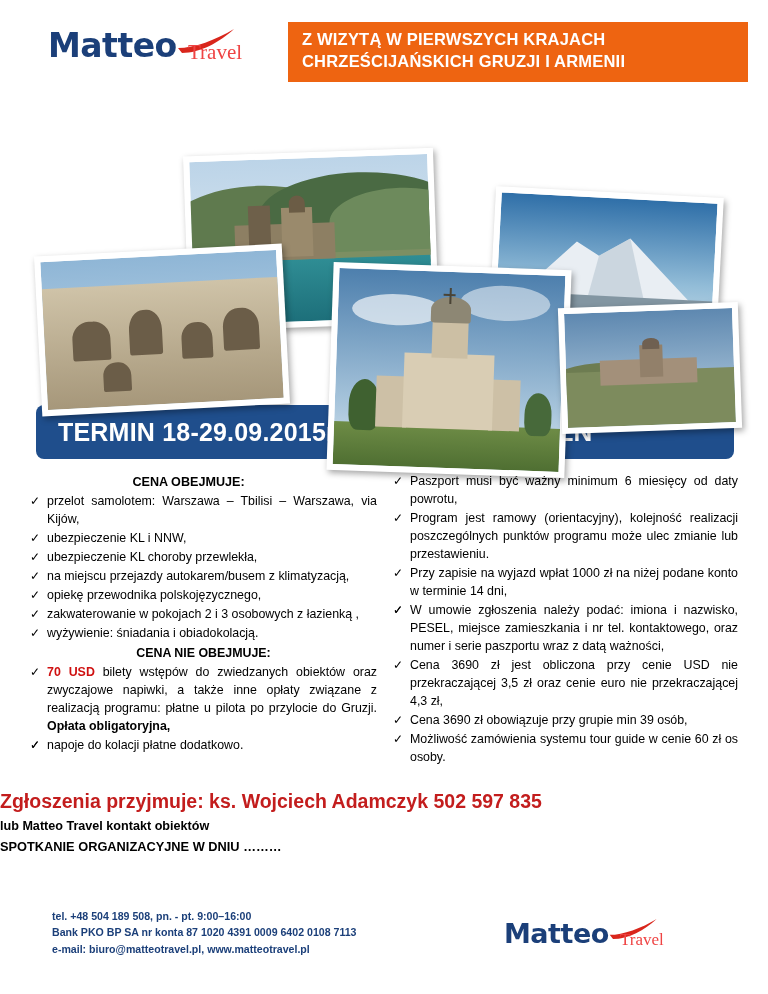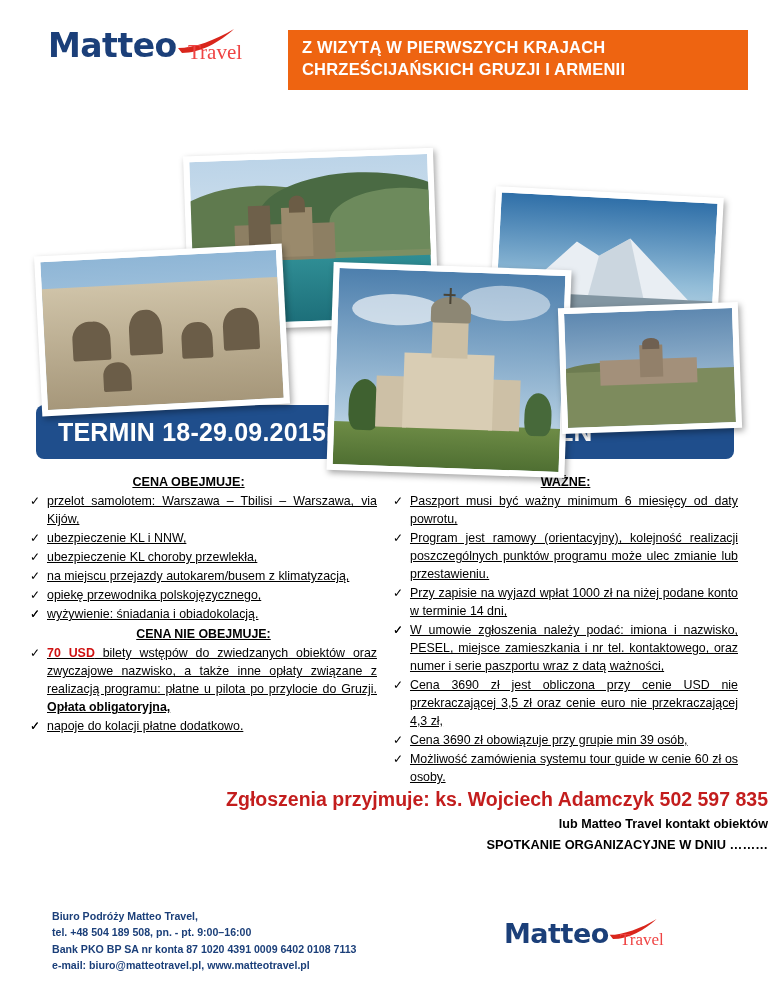--- a/index.html
+++ b/index.html
@@ -50,21 +50,21 @@
     left: 140px;
     top: 18px;
     font-size: 21px;
     color: #ef4444;
     font-family: "Liberation Serif", serif;
     font-style: normal;
   }
   .title-bar {
     position: absolute;
     left: 288px;
-    top: 30px;
+    top: 22px;
     width: 460px;
     background: #ee6411;
     color: #ffffff;
     padding: 7px 16px 9px 14px;
     box-sizing: border-box;
   }
   .title-bar .line {
     font-size: 16.5px;
     font-weight: bold;
     letter-spacing: 0.2px;
@@ -175,21 +175,20 @@
     font-weight: bold;
     margin-left: 12px;
   }
 
   
   .columns {
     display: flex;
     margin: 14px 30px 0 30px;
     font-size: 12.4px;
     line-height: 1.45;
-    text-decoration: underline;
   }
   .col-left { width: 350px; padding-right: 10px; }
   .col-right { width: 348px; padding-left: 6px; }
   .col-head {
     text-align: center;
     font-weight: bold;
     font-size: 12.6px;
     margin-bottom: 2px;
   }
   .col-head.left-head { margin-left: -30px; }
@@ -214,21 +213,22 @@
   .sub-head {
     font-weight: bold;
     text-align: center;
     margin: 2px 0 1px 0;
   }
   .usd { color: #cf1111; font-weight: bold; }
   .b { font-weight: bold; }
 
   
   .cta {
-    text-align: right;
+    text-align: left;
+    margin-top: 22px;
   }
   .cta .main {
     color: #c31d1d;
     font-weight: bold;
     font-size: 19.5px;
   }
   .cta .sub1 {
     font-size: 12.6px;
     font-weight: bold;
     margin-top: 6px;
@@ -363,37 +363,36 @@
 <div class="columns">
 
   <div class="col-left">
     <div class="col-head left-head">CENA OBEJMUJE:</div>
     <ul class="checks">
       <li><span class="tick">✓</span><span>przelot samolotem: Warszawa – Tbilisi – Warszawa, via Kijów,</span></li>
       <li><span class="tick">✓</span><span>ubezpieczenie KL i NNW,</span></li>
       <li><span class="tick">✓</span><span>ubezpieczenie KL choroby przewlekła,</span></li>
       <li><span class="tick">✓</span><span>na miejscu przejazdy autokarem/busem z klimatyzacją,</span></li>
       <li><span class="tick">✓</span><span>opiekę przewodnika polskojęzycznego,</span></li>
-      <li><span class="tick">✓</span></li>
+      <li><span class="tick">✓</span><span>zakwaterowanie w pokojach 2 i 3 osobowych z łazienką ,</span></li>
       <li><span class="tick">✓</span><span>wyżywienie: śniadania i obiadokolacją.</span></li>
     </ul>
 
     <div class="sub-head">CENA NIE OBEJMUJE:</div>
     <ul class="checks">
       <li>
         <span class="tick">✓</span>
-        <span class="usd">70 USD</span><span> bilety wstępów do zwiedzanych obiektów oraz zwyczajowe nazwisko, a także inne opłaty związane z realizacją programu: płatne u pilota po przylocie do Gruzji. </span><span class="b">Opłata obligatoryjna,</span>
+        <span class="usd">70 USD</span><span> bilety wstępów do zwiedzanych obiektów oraz zwyczajowe napiwki, a także inne opłaty związane z realizacją programu: płatne u pilota po przylocie do Gruzji. </span><span class="b">Opłata obligatoryjna,</span>
       </li>
       <li><span class="tick">✓</span></li>
       <li><span class="tick">✓</span><span>napoje do kolacji płatne dodatkowo.</span></li>
     </ul>
   </div>
 
   <div class="col-right">
-    <div class="col-head">WAŻNE:</div>
     <ul class="checks">
       <li><span class="tick">✓</span><span>Paszport musi być ważny minimum 6 miesięcy od daty powrotu,</span></li>
       <li><span class="tick">✓</span><span>Program jest ramowy (orientacyjny), kolejność realizacji poszczególnych punktów programu może ulec zmianie lub przestawieniu.</span></li>
       <li><span class="tick">✓</span><span>Przy zapisie na wyjazd wpłat 1000 zł na niżej podane konto w terminie 14 dni,</span></li>
       <li><span class="tick">✓</span></li>
       <li><span class="tick">✓</span><span>W umowie zgłoszenia należy podać: imiona i nazwisko, PESEL, miejsce zamieszkania i nr tel. kontaktowego, oraz numer i serie paszportu wraz z datą ważności,</span></li>
       <li><span class="tick">✓</span><span>Cena 3690 zł jest obliczona przy cenie USD nie przekraczającej 3,5 zł oraz cenie euro nie przekraczającej 4,3 zł,</span></li>
       <li><span class="tick">✓</span><span>Cena 3690 zł obowiązuje przy grupie min 39 osób,</span></li>
       <li><span class="tick">✓</span><span>Możliwość zamówienia systemu tour guide w cenie 60 zł os osoby.</span></li>
     </ul>
@@ -401,21 +400,20 @@
 </div>
 
 <div class="cta">
   <div class="main">Zgłoszenia przyjmuje: ks. Wojciech Adamczyk 502 597 835</div>
   <div class="sub1">lub Matteo Travel kontakt obiektów</div>
   <div class="sub2">SPOTKANIE ORGANIZACYJNE W DNIU ………</div>
 </div>
 
 <div class="footer">
   <div class="footer-contact">
-    <div>Biuro Podróży Matteo Travel,</div>
     <div>tel.  +48 504 189 508, pn. - pt. 9:00–16:00</div>
     <div>Bank PKO BP SA nr konta 87 1020 4391 0009 6402 0108 7113</div>
     <div>e-mail: biuro@matteotravel.pl, www.matteotravel.pl</div>
   </div>
 
   <div class="footer-logo">
     <span class="logo-matteo">Matteo</span>
     <svg class="logo-swoosh" viewBox="0 0 62 26">
       <path d="M2 20 C 18 20, 40 12, 58 1 C 44 14, 24 25, 6 25 Z" fill="#d9261c"></path>
     </svg>

